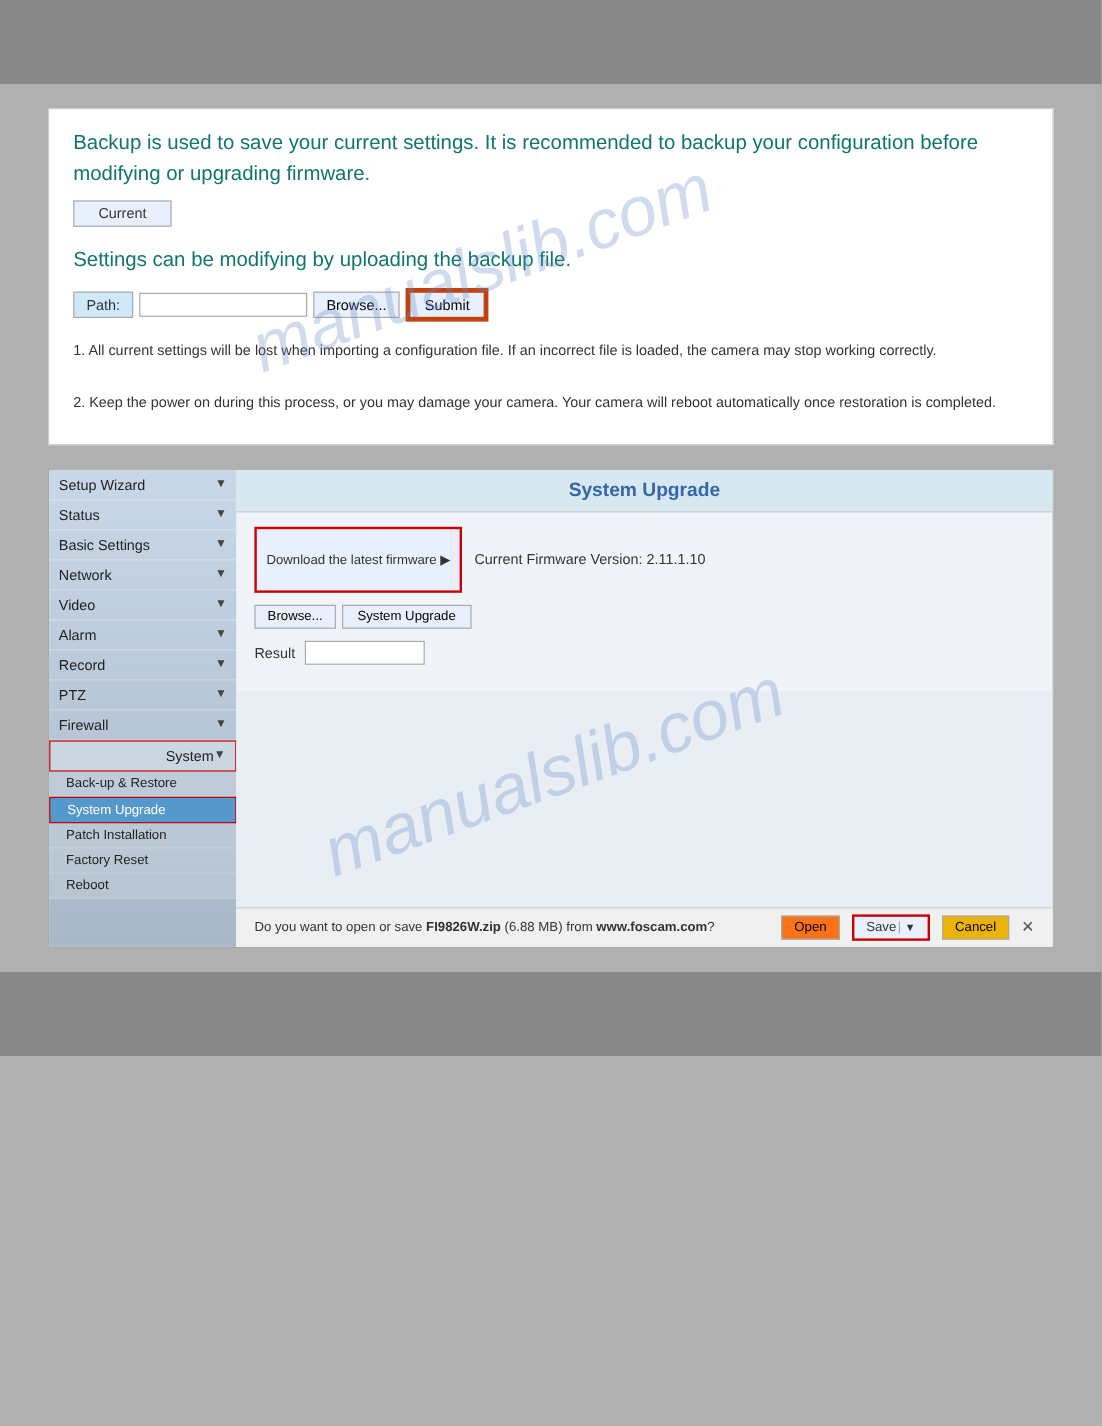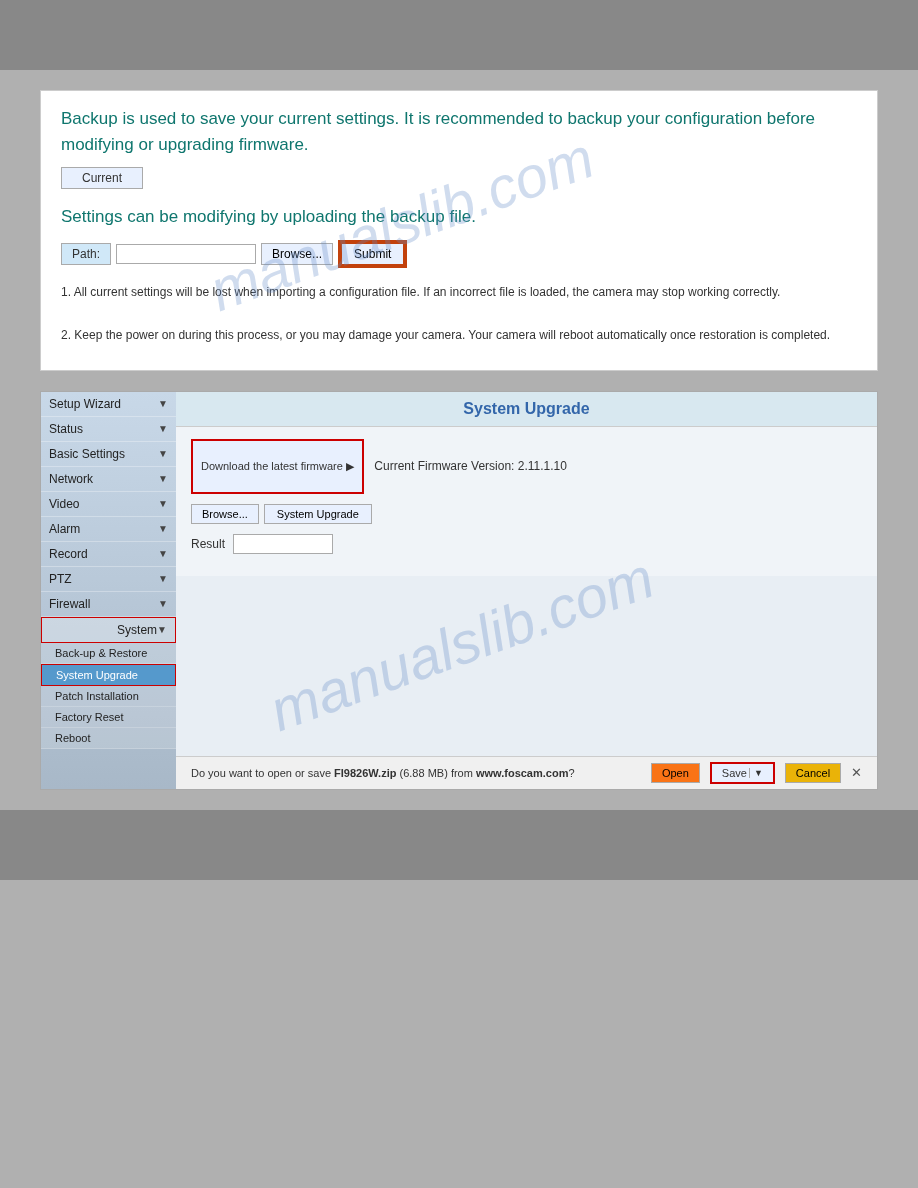--- a/index.html
+++ b/index.html
@@ -111,21 +111,21 @@
     }
 
     .upgrade-panel {
       display: flex;
       border: 1px solid #aaa;
       background: #e8e8e8;
     }
 
     
     .sidebar {
-      width: 135px;
+      width: 156px;
       background: linear-gradient(to bottom, #c8d8e8, #a8b8c8);
       flex-shrink: 0;
     }
 
     .sidebar-item {
       display: flex;
       align-items: center;
       justify-content: space-between;
       padding: 5px 8px;
       font-size: 12px;

